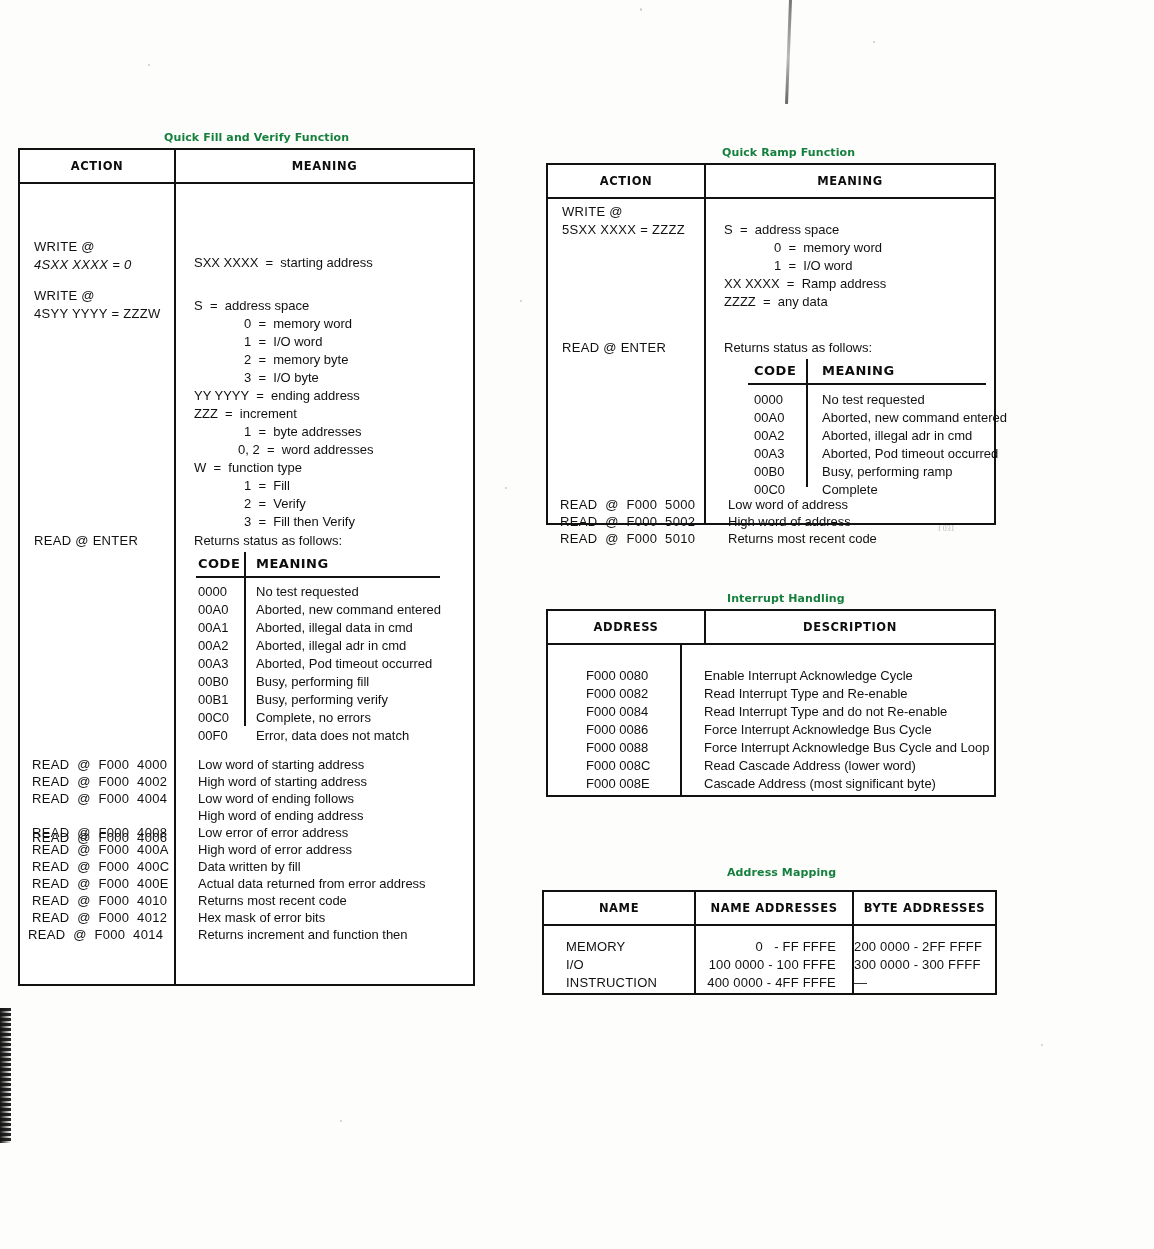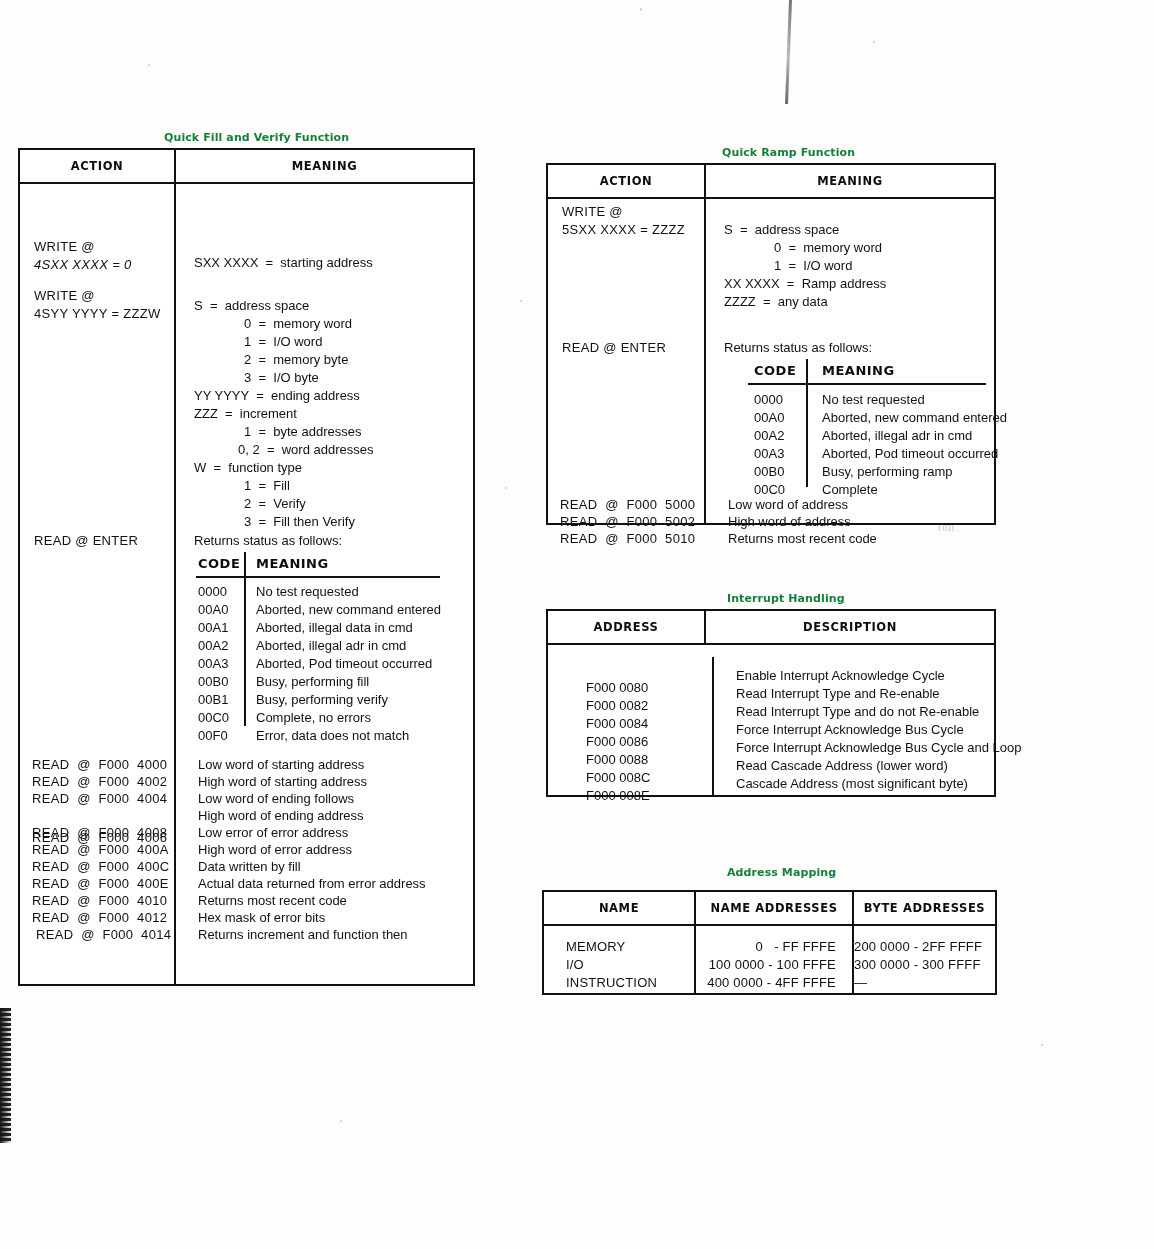--- a/index.html
+++ b/index.html
@@ -161,21 +161,21 @@
         <div class="abs mono-line" style="left:12px;top:572px;">READ  @  F000  4000</div>
         <div class="abs mono-line" style="left:12px;top:589px;">READ  @  F000  4002</div>
         <div class="abs mono-line" style="left:12px;top:606px;">READ  @  F000  4004</div>
         <div class="abs mono-line" style="left:12px;top:645px;">READ  @  F000  4006</div>
         <div class="abs mono-line" style="left:12px;top:640px;">READ  @  F000  4008</div>
         <div class="abs mono-line" style="left:12px;top:657px;">READ  @  F000  400A</div>
         <div class="abs mono-line" style="left:12px;top:674px;">READ  @  F000  400C</div>
         <div class="abs mono-line" style="left:12px;top:691px;">READ  @  F000  400E</div>
         <div class="abs mono-line" style="left:12px;top:708px;">READ  @  F000  4010</div>
         <div class="abs mono-line" style="left:12px;top:725px;">READ  @  F000  4012</div>
-        <div class="abs mono-line" style="left:16px;top:742px;">READ  @  F000  4014</div>
+        <div class="abs mono-line" style="left:8px;top:742px;">READ  @  F000  4014</div>
       </div>
 
       <div class="col-right">
         <div class="abs txt" style="left:18px;top:70px;">SXX XXXX  =  starting address</div>
         <div class="abs txt" style="left:18px;top:113px;">S  =  address space</div>
         <div class="abs txt" style="left:68px;top:131px;">0  =  memory word</div>
         <div class="abs txt" style="left:68px;top:149px;">1  =  I/O word</div>
         <div class="abs txt" style="left:68px;top:167px;">2  =  memory byte</div>
         <div class="abs txt" style="left:68px;top:185px;">3  =  I/O byte</div>
         <div class="abs txt" style="left:18px;top:203px;">YY YYYY  =  ending address</div>
@@ -287,21 +287,21 @@
   <div class="caption" style="left:727px;top:592px;">Interrupt Handling</div>
 
   <div class="tbl" id="tbl-interrupt" style="left:546px;top:609px;width:450px;height:188px;">
 
     <div class="thead">
       <div class="hc vline" style="width:158px;">ADDRESS</div>
       <div class="hc" style="flex:1;">DESCRIPTION</div>
     </div>
 
     <div class="tbody" style="height:151px;">
-      <div class="col-left vline" style="width:166px;margin-top:12px;">
+      <div class="col-left vline" style="width:134px;">
         <div class="abs txt" style="left:38px;top:22px;">F000 0080</div>
         <div class="abs txt" style="left:38px;top:40px;">F000 0082</div>
         <div class="abs txt" style="left:38px;top:58px;">F000 0084</div>
         <div class="abs txt" style="left:38px;top:76px;">F000 0086</div>
         <div class="abs txt" style="left:38px;top:94px;">F000 0088</div>
         <div class="abs txt" style="left:38px;top:112px;">F000 008C</div>
         <div class="abs txt" style="left:38px;top:130px;">F000 008E</div>
       </div>
       <div class="col-right">
         <div class="abs txt" style="left:22px;top:22px;text-align:right;">Enable Interrupt Acknowledge Cycle</div>

